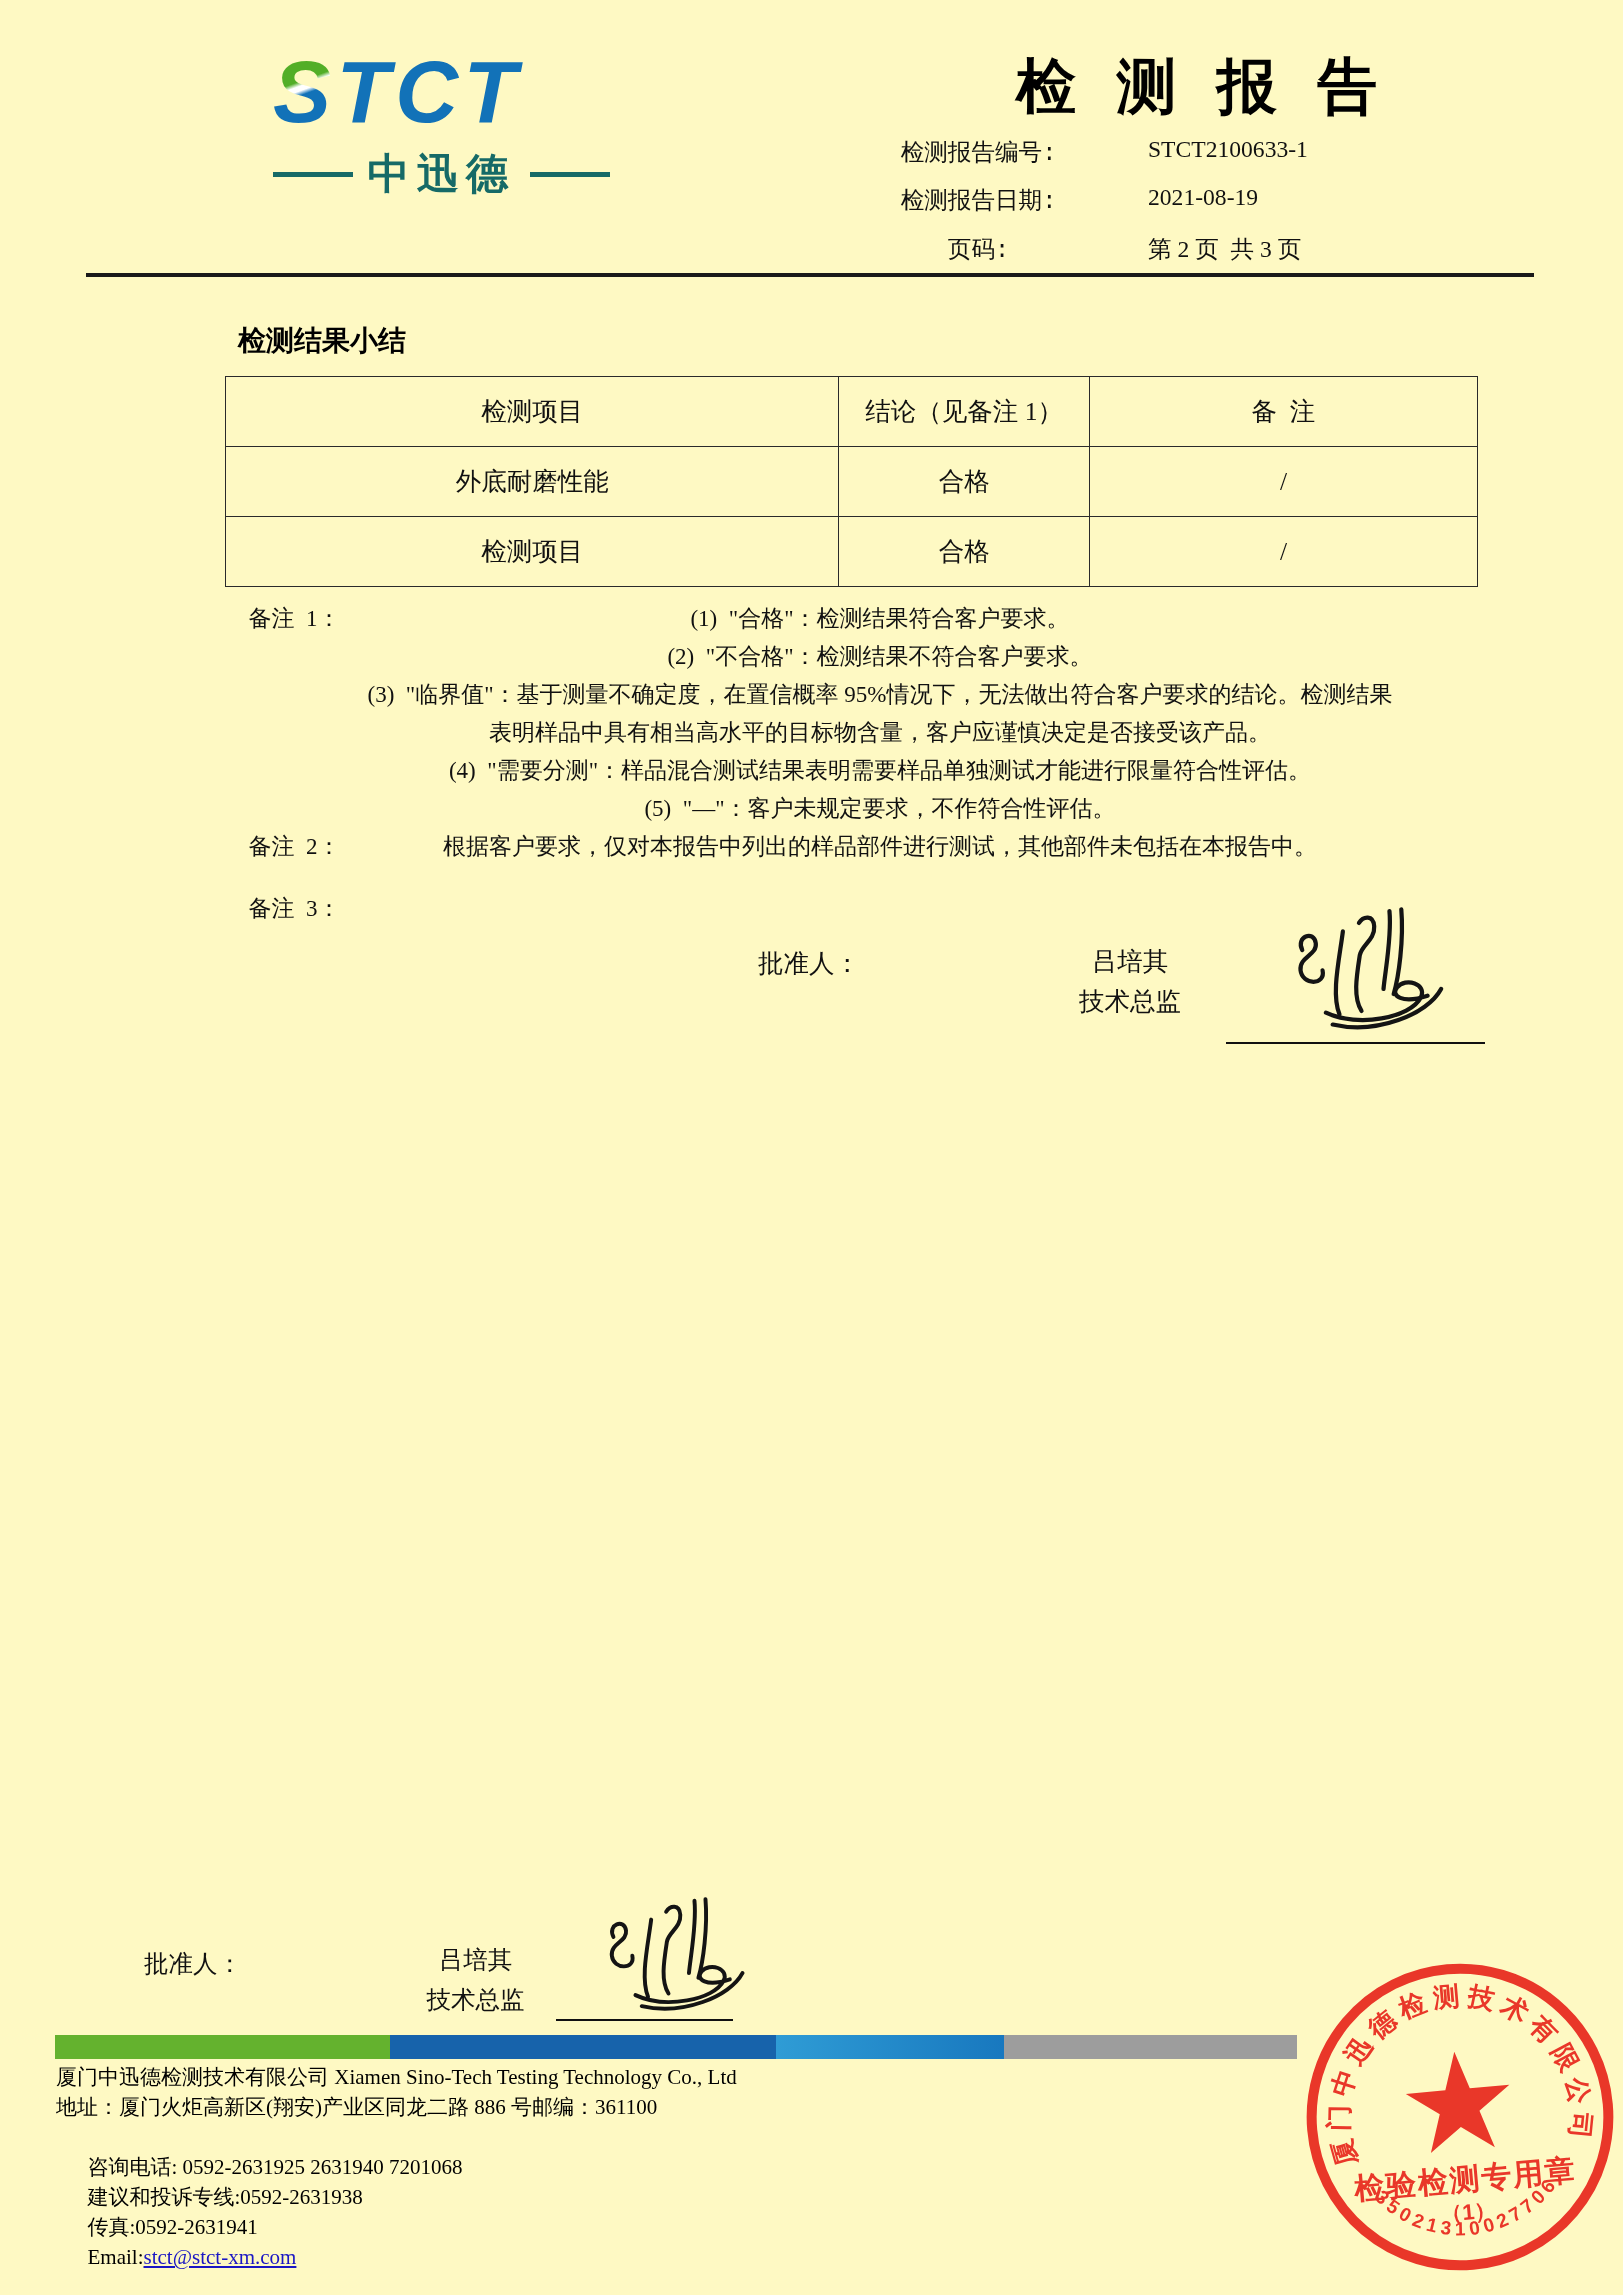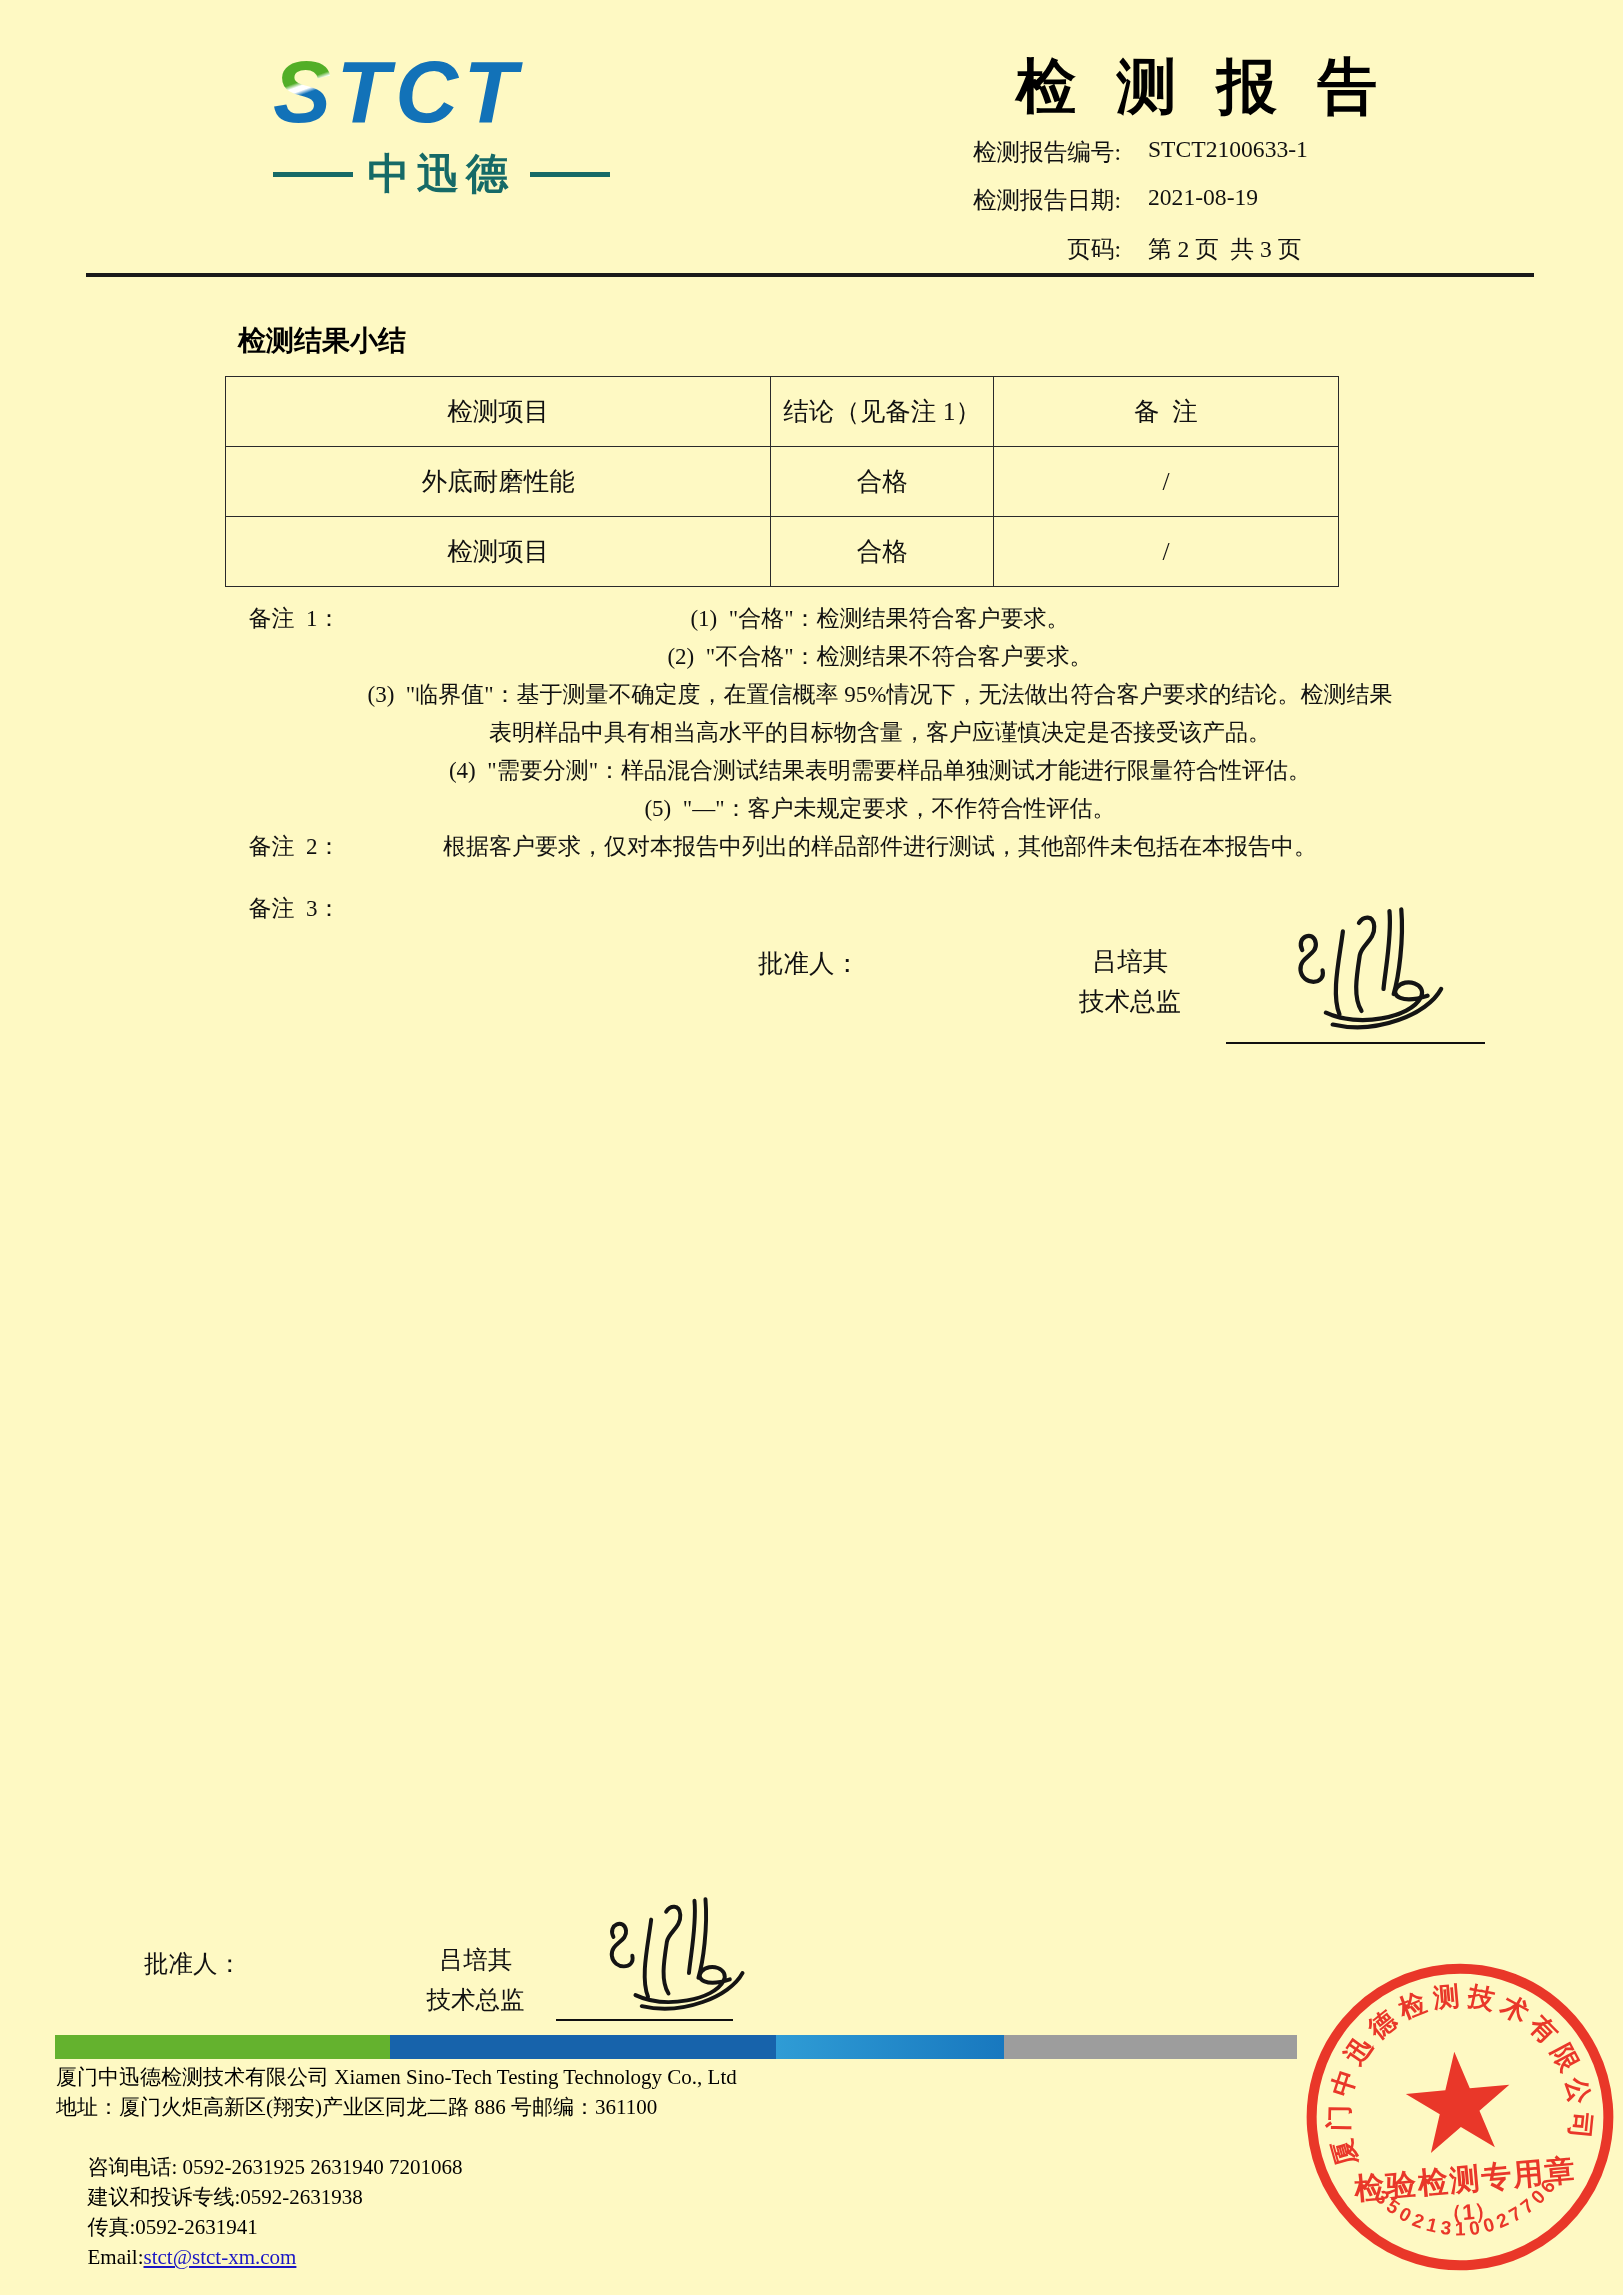--- a/index.html
+++ b/index.html
@@ -11,29 +11,29 @@
   .logo-stct { font-family:"Liberation Sans","DejaVu Sans",sans-serif; font-weight:800; font-style:italic; font-size:87px; letter-spacing:5.5px; line-height:0.95; }
   .logo-stct .s { background:linear-gradient(160deg,#52ae27 40%,#ffffff 44% 48%,#1272b8 52%); -webkit-background-clip:text; background-clip:text; color:transparent; }
   .logo-stct .tct { color:#1272b8; }
   .logo-sub { margin-top:12.7px; display:flex; align-items:center; gap:14.5px; font-family:"Liberation Sans","DejaVu Sans",sans-serif; font-weight:700; font-size:42px; color:#166a67; letter-spacing:7.3px; }
   .logo-sub .dash { width:80px; height:4.5px; background:#166a67; flex-shrink:0; }
 
   .doc-title { position:absolute; left:1016px; top:47px; font-size:60px; font-weight:700; letter-spacing:12.7px; white-space:pre; color:#000; }
 
   .hfields { position:absolute; left:836px; top:136px; font-size:23.6px; }
   .hrow { display:flex; margin-bottom:16.4px; }
-  .hlabel { width:285px; text-align:right; white-space:pre; }
+  .hlabel { width:285px; text-align:center; white-space:pre;font-family:Liberation Mono, monospace; }
   .hvalue { margin-left:27px; white-space:pre; }
 
   .rule { position:absolute; left:86px; top:273px; width:1448px; height:3.6px; background:#1a1a1a; }
 
   
   .sec-heading { position:absolute; left:238px; top:322px; font-family:"Liberation Sans","DejaVu Sans",sans-serif; font-weight:700; font-size:28px; color:#000; }
 
-  .results-table { position:absolute; left:225px; top:376px; width:1114px; border-collapse:collapse; table-layout:fixed; font-size:25.5px;border-radius:12px; }
+  .results-table { position:absolute; left:225px; top:376px; width:1253px; border-collapse:collapse; table-layout:fixed; font-size:25.5px;border-radius:12px; }
   .results-table td { border:1.8px solid #2a2a2a; text-align:center; height:70px; white-space:pre; vertical-align:middle; }
   .results-table .c1 { width:49%; }
   .results-table .c2 { width:20%; }
   .results-table .c3 { width:31%; }
 
   
   .notes { position:absolute; left:227px; top:600px; width:1182px; font-size:23px; line-height:38px;text-align:center; }
   .note-row { display:flex; }
   .note-label { width:135px; flex-shrink:0; white-space:pre; }
   .note-content { width:1036px; }

